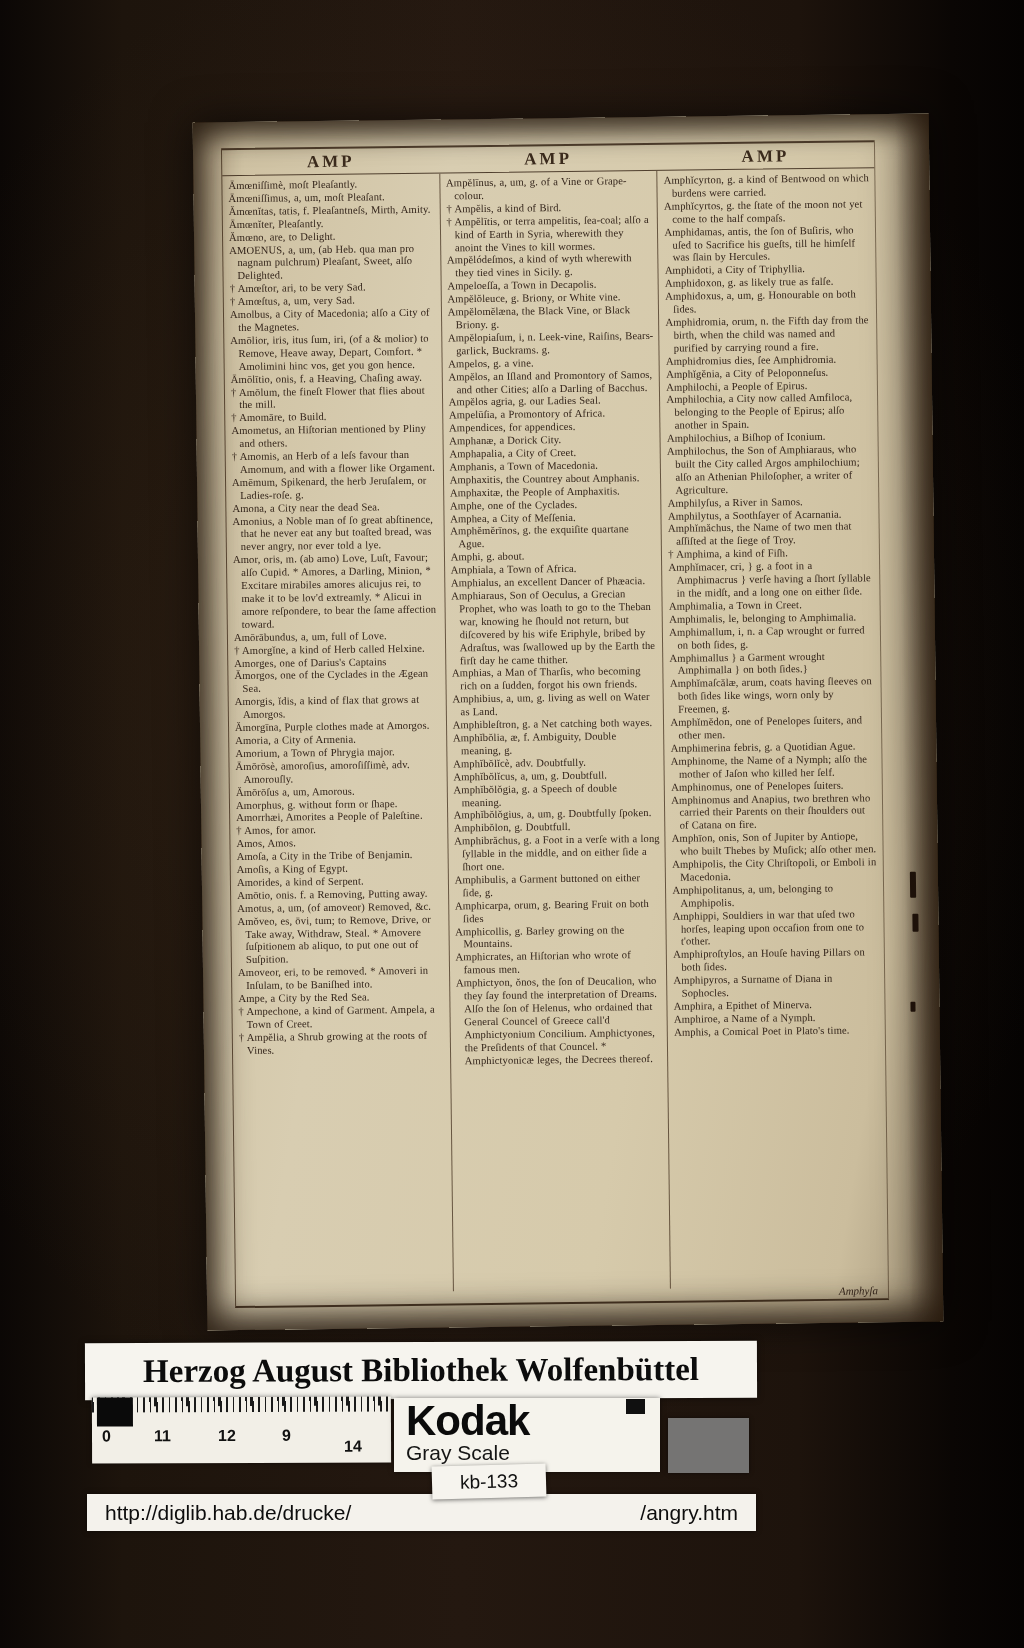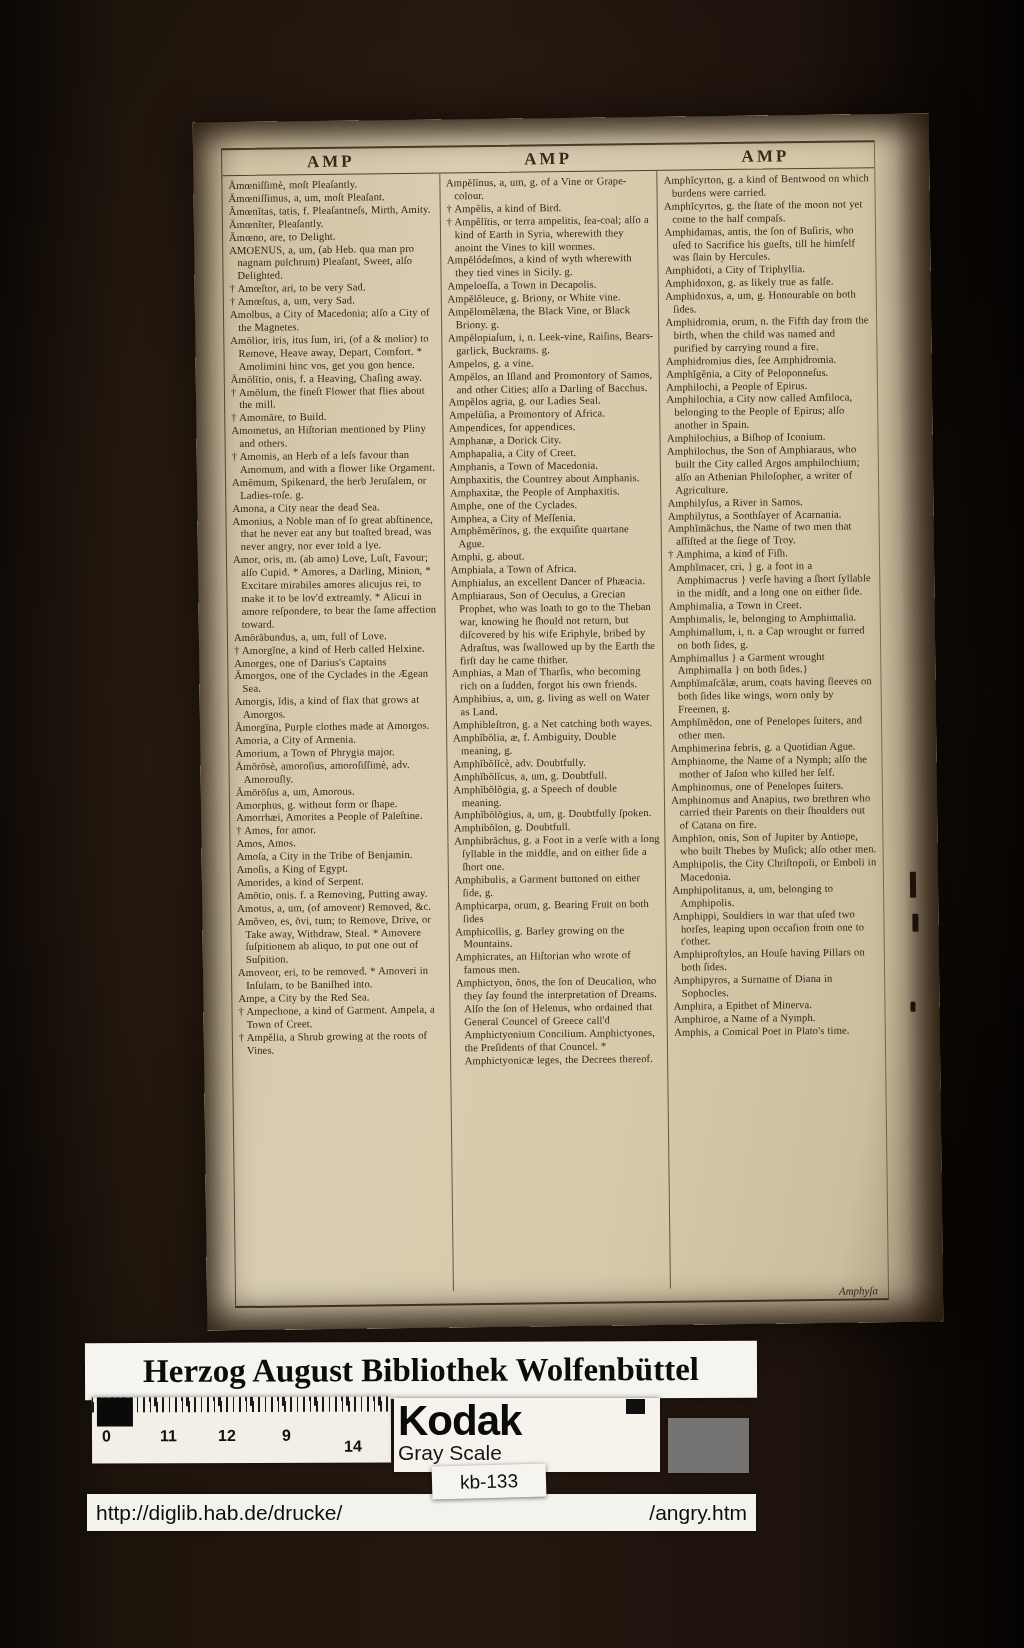--- a/index.html
+++ b/index.html
@@ -43,29 +43,29 @@
     font-family:"Liberation Serif",serif;font-weight:bold;font-size:33px;color:#0c0c0c;
     box-shadow:0 0 6px rgba(0,0,0,.5);transform:rotate(-.2deg);}
   .ruler{position:absolute;left:92px;top:1397px;width:299px;height:66px;background:#f2efe7;
     box-shadow:0 0 5px rgba(0,0,0,.5);transform:rotate(-.2deg);}
   .ruler .ticks{position:absolute;left:0;top:0;width:100%;height:15px;
     background:repeating-linear-gradient(90deg,#1a1a1a 0 1.6px,transparent 1.6px 6.4px);}
   .ruler .ticks2{position:absolute;left:0;top:0;width:100%;height:9px;
     background:repeating-linear-gradient(90deg,transparent 0 30.4px,#1a1a1a 30.4px 32px);}
   .ruler .blackchip{position:absolute;left:5px;top:0;width:36px;height:29px;background:#0a0a0a;}
   .ruler .num{position:absolute;top:30px;font-family:"Liberation Sans",sans-serif;font-size:16px;font-weight:bold;color:#111;}
-  .n0{left:10px;} .n1{left:68px;} .n2{left:126px;} .n3{left:190px;} .n4{left:252px;margin-top:11px;}
+  .n0{left:10px;} .n1{left:62px;} .n2{left:126px;} .n3{left:190px;} .n4{left:252px;margin-top:11px;}
   .kodakcard{position:absolute;left:394px;top:1398px;width:266px;height:74px;background:#f5f3ec;
-    box-shadow:0 0 5px rgba(0,0,0,.5);padding-left:4px;box-sizing:border-box;}
+    box-shadow:0 0 5px rgba(0,0,0,.5);padding-left:12px;box-sizing:border-box;}
   .kodak{font-family:"Liberation Sans",sans-serif;font-weight:bold;font-size:42px;letter-spacing:-1px;color:#0b0b0b;line-height:46px;}
   .grayscale-label{font-family:"Liberation Sans",sans-serif;font-size:21px;color:#151515;line-height:18px;}
   .chip-black{position:absolute;left:626px;top:1399px;width:19px;height:15px;background:#101010;}
   .chip-gray{position:absolute;left:668px;top:1418px;width:81px;height:55px;background:#757473;box-shadow:0 0 4px rgba(0,0,0,.5);}
   .urlbar{position:absolute;left:87px;top:1494px;width:669px;height:37px;background:#f4f2ec;
-    display:flex;align-items:center;justify-content:space-between;padding:0 9px;box-sizing:border-box;
+    display:flex;align-items:center;justify-content:space-between;padding:0 18px;box-sizing:border-box;
     font-family:"Liberation Sans",sans-serif;font-size:21px;color:#0d0d0d;
     box-shadow:0 0 5px rgba(0,0,0,.5);}
   .kbbox{position:absolute;left:432px;top:1465px;width:114px;height:33px;background:#f6f4ee;
     display:flex;align-items:center;justify-content:center;font-family:"Liberation Sans",sans-serif;
     font-size:19px;color:#101010;transform:rotate(-1.6deg);box-shadow:0 1px 4px rgba(0,0,0,.55);}
 </style>
 </head>
 <body>
 
 <div class="paper">

